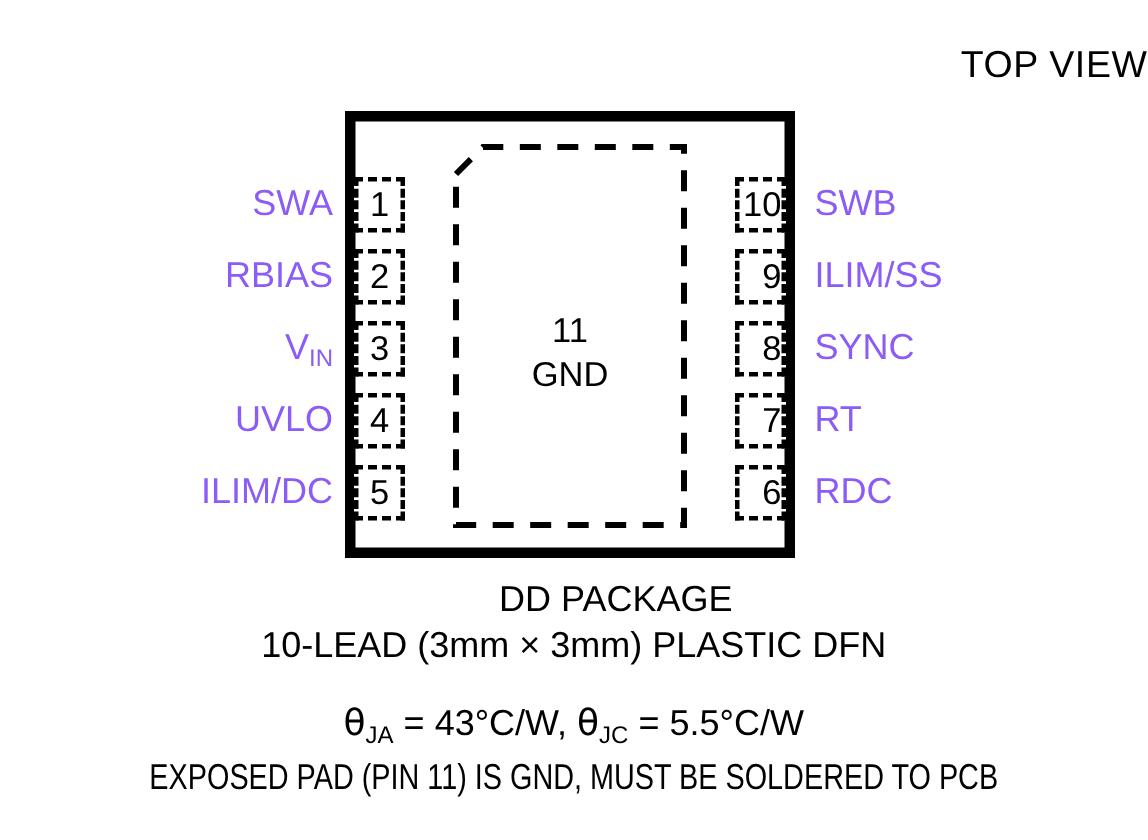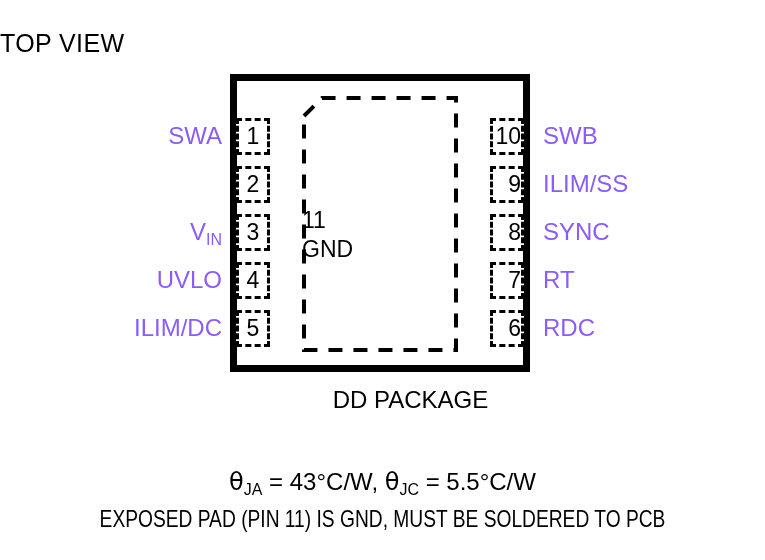--- a/index.html
+++ b/index.html
@@ -22,21 +22,21 @@
     width: 765px;
     height: 560px;
   }
 
   
   .top-view-title {
     position: absolute;
     left: 0;
     top: 29px;
     width: 765px;
-    text-align: left;
+    text-align: right;
     font-size: 25px;
     letter-spacing: 0.4px;
     white-space: nowrap;
   }
 
   
   .package-body {
     position: absolute;
     left: 230px;
     top: 74px;
@@ -58,21 +58,21 @@
   .exposed-pad svg {
     display: block;
     width: 156px;
     height: 256px;
   }
   .pad-label {
     position: absolute;
     left: 302px;
     top: 206px;
     width: 156px;
-    text-align: left;
+    text-align: center;
     font-size: 23px;
     line-height: 29px;
     white-space: nowrap;
   }
   .pad-label span { display: block; }
 
   
   .pin-box {
     position: absolute;
     width: 34px;
@@ -156,20 +156,21 @@
 
   <div class="pad-label">
     <span>11</span>
     <span>GND</span>
   </div>
 
   <div class="pin-box left" style="top:118px">1</div>
   <div class="pin-label left" style="top:124px">SWA</div>
 
   <div class="pin-box left" style="top:166px">2</div>
+  <div class="pin-label left" style="top:172px">RBIAS</div>
 
   <div class="pin-box left" style="top:214px">3</div>
   <div class="pin-label left" style="top:220px"><span>V</span><sub>IN</sub></div>
 
   <div class="pin-box left" style="top:262px">4</div>
   <div class="pin-label left" style="top:268px">UVLO</div>
 
   <div class="pin-box left" style="top:310px">5</div>
   <div class="pin-label left" style="top:316px">ILIM/DC</div>
 
@@ -183,18 +184,19 @@
   <div class="pin-label right" style="top:220px">SYNC</div>
 
   <div class="pin-box right" style="top:262px">7</div>
   <div class="pin-label right" style="top:268px">RT</div>
 
   <div class="pin-box right" style="top:310px">6</div>
   <div class="pin-label right" style="top:316px">RDC</div>
 
   <div class="caption caption-pkg">DD PACKAGE</div>
 
+  <div class="caption caption-lead">10-LEAD (3mm × 3mm) PLASTIC DFN</div>
 
   <div class="caption caption-theta"><span class="theta-glyph">θ</span><sub>JA</sub><span> = 43°C/W, </span><span class="theta-glyph">θ</span><sub>JC</sub><span> = 5.5°C/W</span></div>
 
   <div class="caption caption-pad">EXPOSED PAD (PIN 11) IS GND, MUST BE SOLDERED TO PCB</div>
 
 </div>
 
 </body></html>

